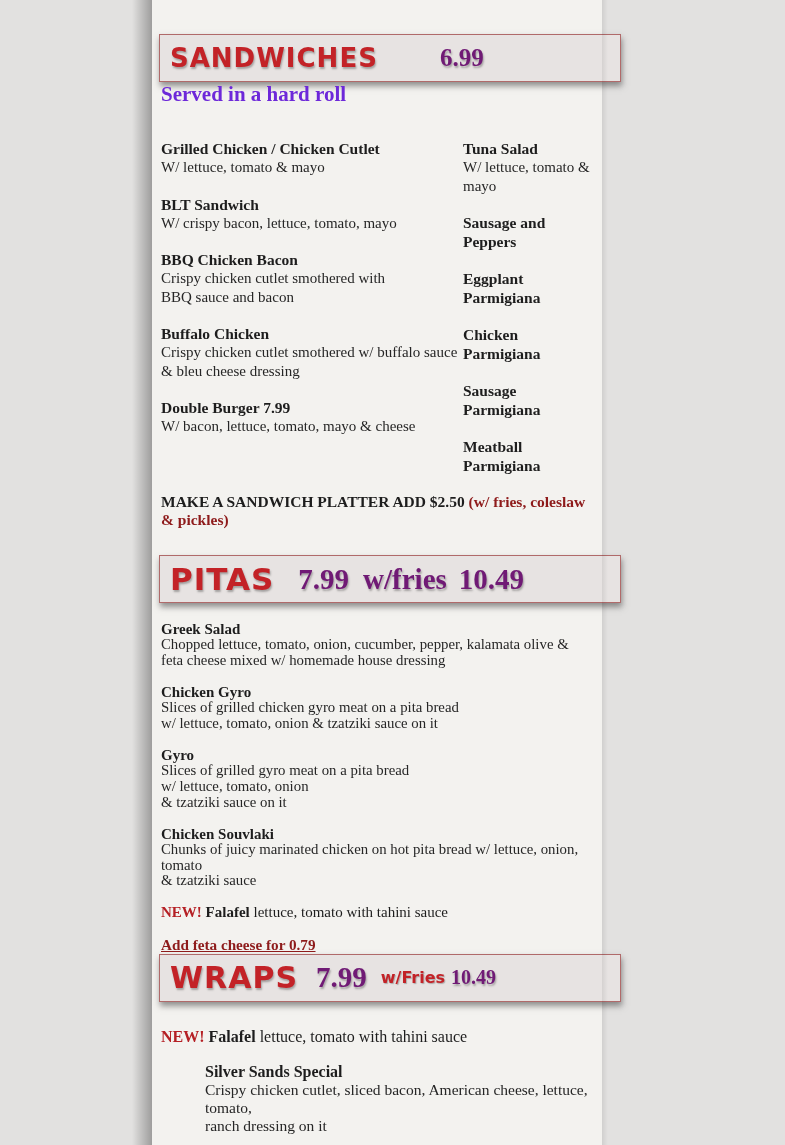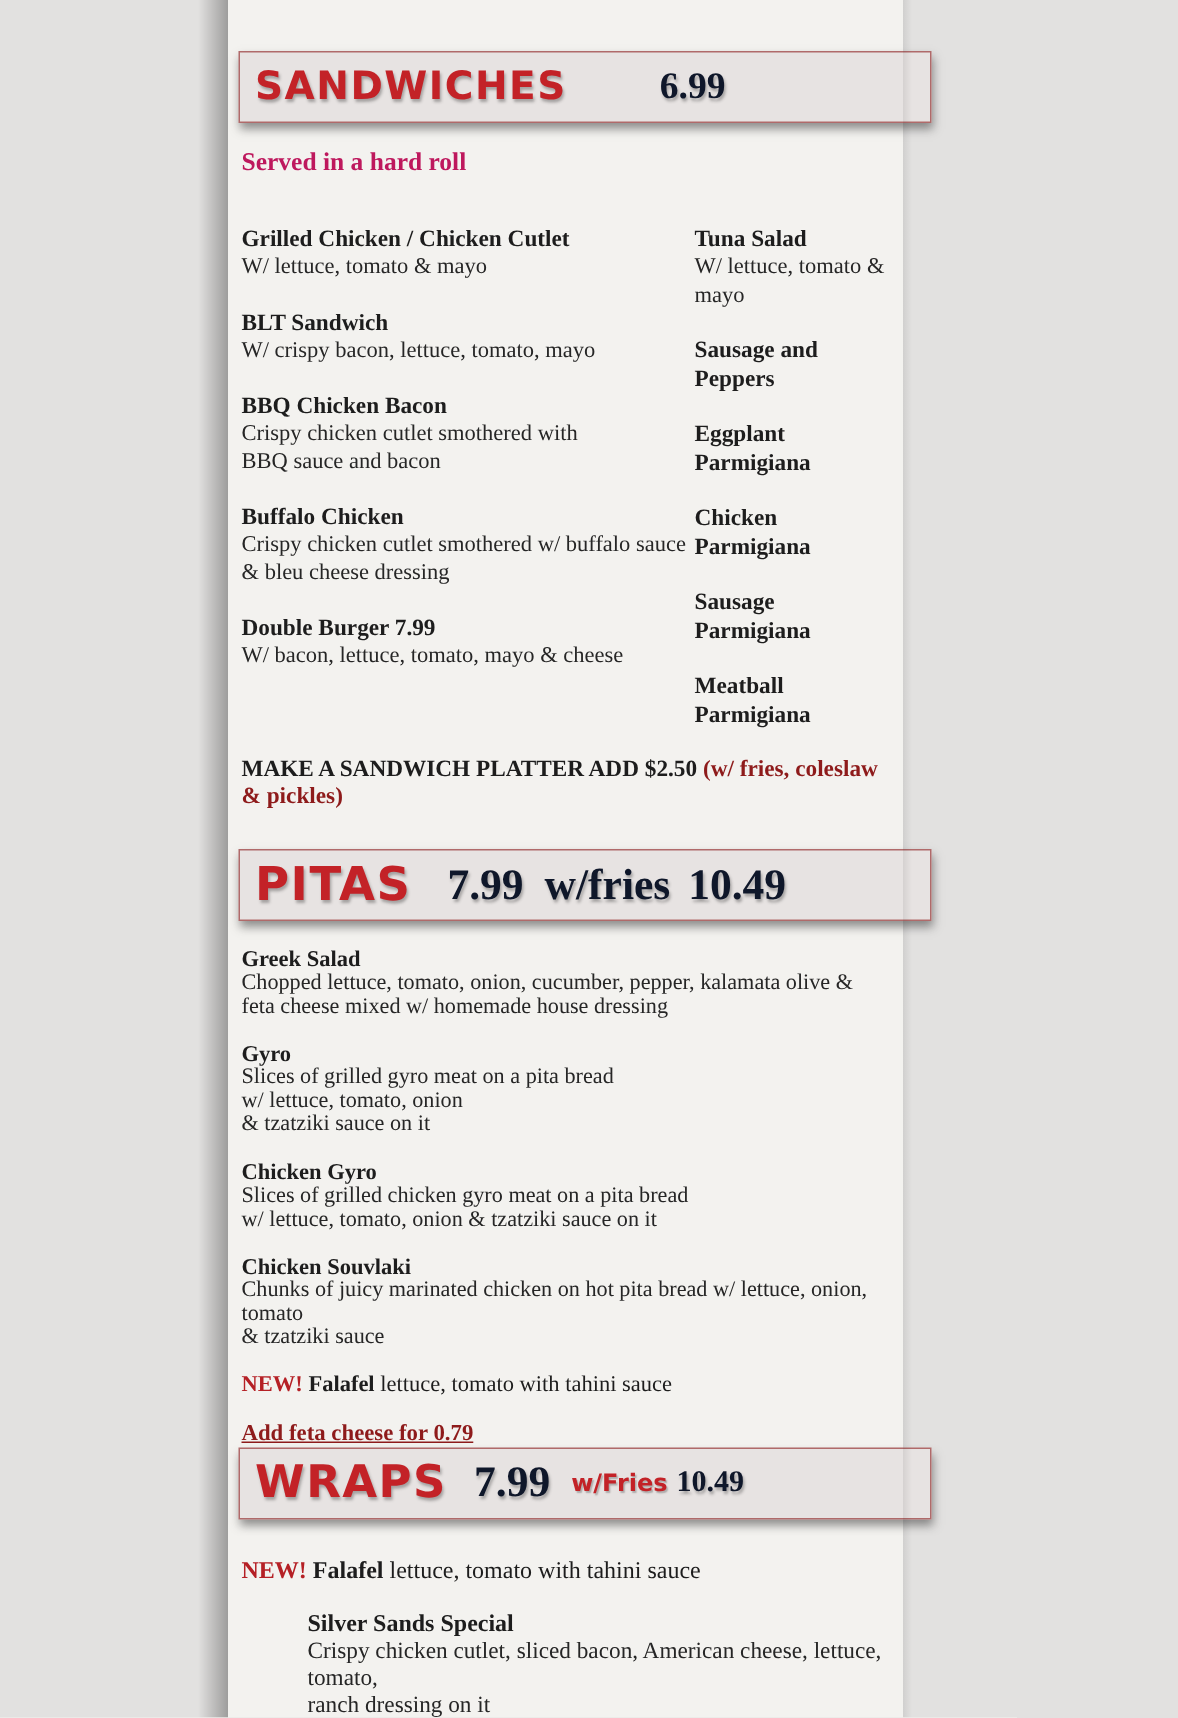--- a/index.html
+++ b/index.html
@@ -30,40 +30,39 @@
     display:flex;align-items:center;
     padding:0 10px;white-space:nowrap;
   }
   .comic-title{
     font-family:"DejaVu Sans",sans-serif;font-weight:bold;
     color:#c32227;letter-spacing:1px;
     text-shadow:1px 2px 2px rgba(40,40,40,0.35);
   }
   .green-price{
     font-family:"Liberation Serif",serif;font-weight:bold;
-    color:#0f172a;
+    color:#701a75;
     text-shadow:1px 2px 2px rgba(40,40,40,0.35);
     text-align:center;
   }
   .comic-sub{
     font-family:"DejaVu Sans",sans-serif;font-weight:bold;
     color:#c32227;text-shadow:1px 1px 1px rgba(40,40,40,0.3);
   }
   .hdr-1 .comic-title{font-size:26px;}
   .hdr-1 .green-price{font-size:25px;margin-left:62px;}
   .hdr-2 .comic-title{font-size:31px;}
   .hdr-2 .green-price{font-size:29px;margin-left:24px;}
   .hdr-3 .comic-title{font-size:30px;}
   .hdr-3 .green-price{font-size:29px;margin-left:18px;}
   .hdr-3 .comic-sub{font-size:16px;margin-left:14px;}
   .hdr-3 .green-price-sm{font-size:20px;margin-left:6px;}
 
   .serving-note{
-    margin-top:16px;
-    color:#be185d;font-weight:bold;font-size:17px;
+    color:#6d28d9;font-weight:bold;font-size:21px;
   }
   .sand-grid{display:flex;margin-top:32px;}
   .sand-col-left{width:302px;}
   .sand-col-right{flex:1;}
   .menu-item{margin-bottom:18px;}
   .item-name{font-weight:bold;font-size:15.5px;line-height:19px;}
   .item-desc{font-size:15px;line-height:18.5px;color:#262626;white-space:pre-line;}
   .platter-line{
     
     font-weight:bold;font-size:15.5px;
@@ -154,29 +153,29 @@
     <span class="green-price" style="margin-left:14px;">w/fries</span>
     <span class="green-price" style="margin-left:12px;">10.49</span>
   </div>
 
   <div class="pitas-list">
     <div class="pita-item">
       <div class="item-name">Greek Salad</div>
       <div class="item-desc">Chopped lettuce, tomato, onion, cucumber, pepper, kalamata olive &amp; feta cheese mixed w/ homemade house dressing</div>
     </div>
     <div class="pita-item">
+      <div class="item-name">Chicken Gyro</div>
+      <div class="item-desc">Slices of grilled chicken gyro meat on a pita bread
+w/ lettuce, tomato, onion &amp; tzatziki sauce on it</div>
+    </div>
+    <div class="pita-item">
       <div class="item-name">Gyro</div>
       <div class="item-desc">Slices of grilled gyro meat on a pita bread
 w/ lettuce, tomato, onion
 &amp; tzatziki sauce on it</div>
-    </div>
-    <div class="pita-item">
-      <div class="item-name">Chicken Gyro</div>
-      <div class="item-desc">Slices of grilled chicken gyro meat on a pita bread
-w/ lettuce, tomato, onion &amp; tzatziki sauce on it</div>
     </div>
     <div class="pita-item" style="margin-bottom:15px;">
       <div class="item-name">Chicken Souvlaki</div>
       <div class="item-desc">Chunks of juicy marinated chicken on hot pita bread w/ lettuce, onion, tomato
 &amp; tzatziki sauce</div>
     </div>
     <div class="new-line">
       <span class="new-label">NEW!</span><span class="new-name"> Falafel</span><span> lettuce, tomato with tahini sauce</span>
     </div>
     <div class="addon-line">Add feta cheese for 0.79</div>

